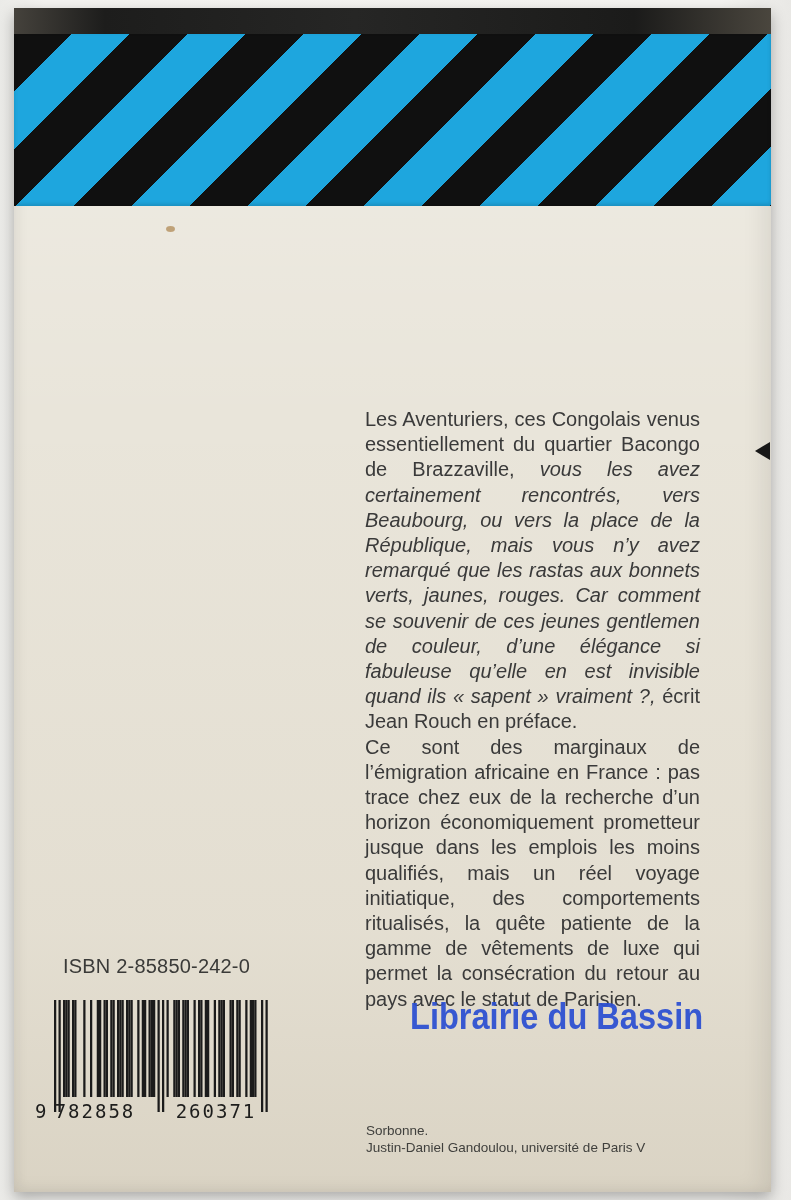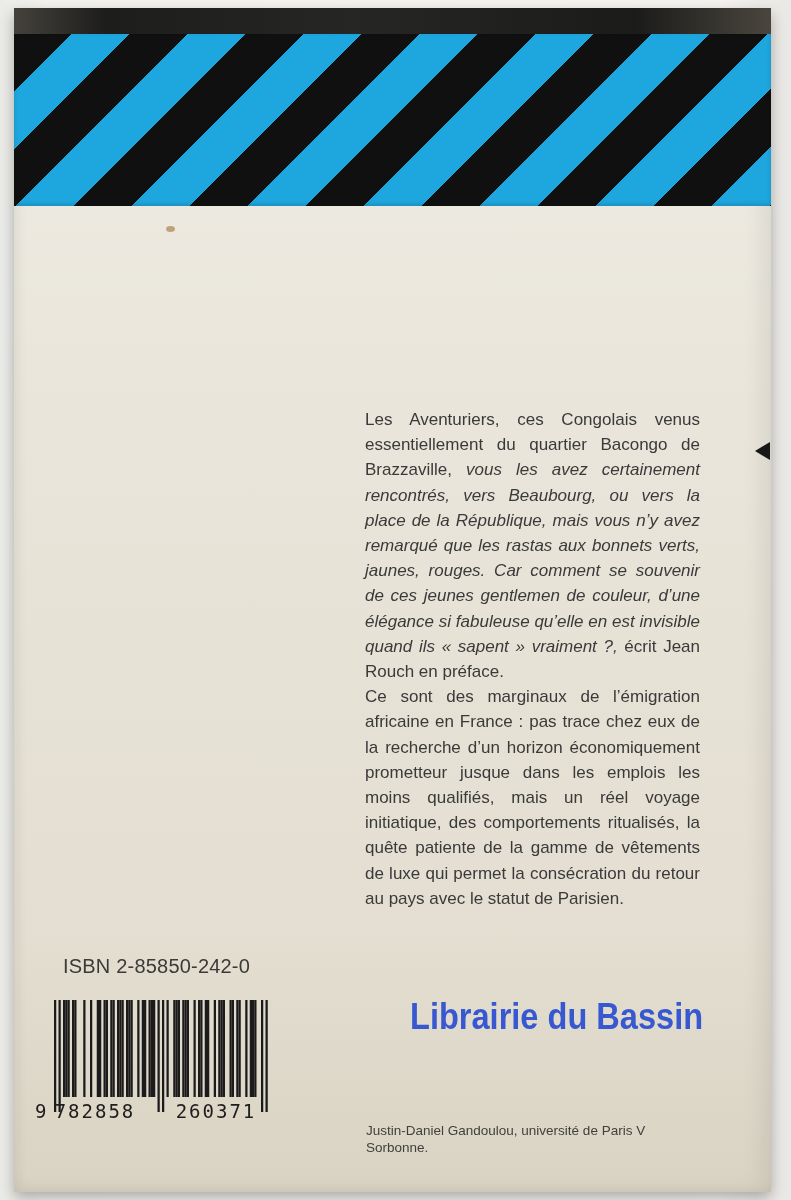--- a/index.html
+++ b/index.html
@@ -55,21 +55,21 @@
     left: 741px; top: 434px;
     width: 0; height: 0;
     border-top: 9px solid transparent;
     border-bottom: 9px solid transparent;
     border-right: 15px solid #171717;
   }
   .blurb {
     position: absolute;
     left: 351px; top: 399px;
     width: 335px;
-    font-size: 17px;
+    font-size: 20px;
     line-height: 25.2px;
     color: var(--ink, #3a3a3a);
     text-align: justify;
     hyphens: auto;
   }
   .blurb p { margin: 0; }
   .blurb em { font-style: italic; }
   .credit {
     position: absolute;
     left: 352px; top: 1114px;
@@ -128,22 +128,22 @@
     <div class="speck"></div>
 
     <div class="edge-mark"></div>
 
     <div class="blurb">
       <p><span>Les Aventuriers, ces Congolais venus essentiellement du quartier Bacongo de Brazzaville, </span><em>vous les avez certainement rencontrés, vers Beaubourg, ou vers la place de la République, mais vous n’y avez remarqué que les rastas aux bonnets verts, jaunes, rouges. Car comment se souvenir de ces jeunes gentlemen de couleur, d’une élégance si fabuleuse qu’elle en est invisible quand ils « sapent » vraiment ?, </em><span>écrit Jean Rouch en préface.</span></p>
       <p>Ce sont des marginaux de l’émigration africaine en France : pas trace chez eux de la recherche d’un horizon économiquement prometteur jusque dans les emplois les moins qualifiés, mais un réel voyage initiatique, des comportements ritualisés, la quête patiente de la gamme de vêtements de luxe qui permet la consécration du retour au pays avec le statut de Parisien.</p>
     </div>
 
     <div class="credit">
+      <div>Sorbonne.</div>
       <div>Justin-Daniel Gandoulou, université de Paris V</div>
-      <div>Sorbonne.</div>
     </div>
 
     <div class="isbn">ISBN 2-85850-242-0</div>
 
     <div class="barcode">
       <svg id="barcode-svg" width="213.75" height="112" viewBox="0 0 213.75 112">
           <rect x="0.00" y="0" width="2.25" height="112" fill="#1b1b1b"></rect>
           <rect x="4.50" y="0" width="2.25" height="112" fill="#1b1b1b"></rect>
           <rect x="9.00" y="0" width="2.25" height="97" fill="#1b1b1b"></rect>
           <rect x="11.25" y="0" width="2.25" height="97" fill="#1b1b1b"></rect>

